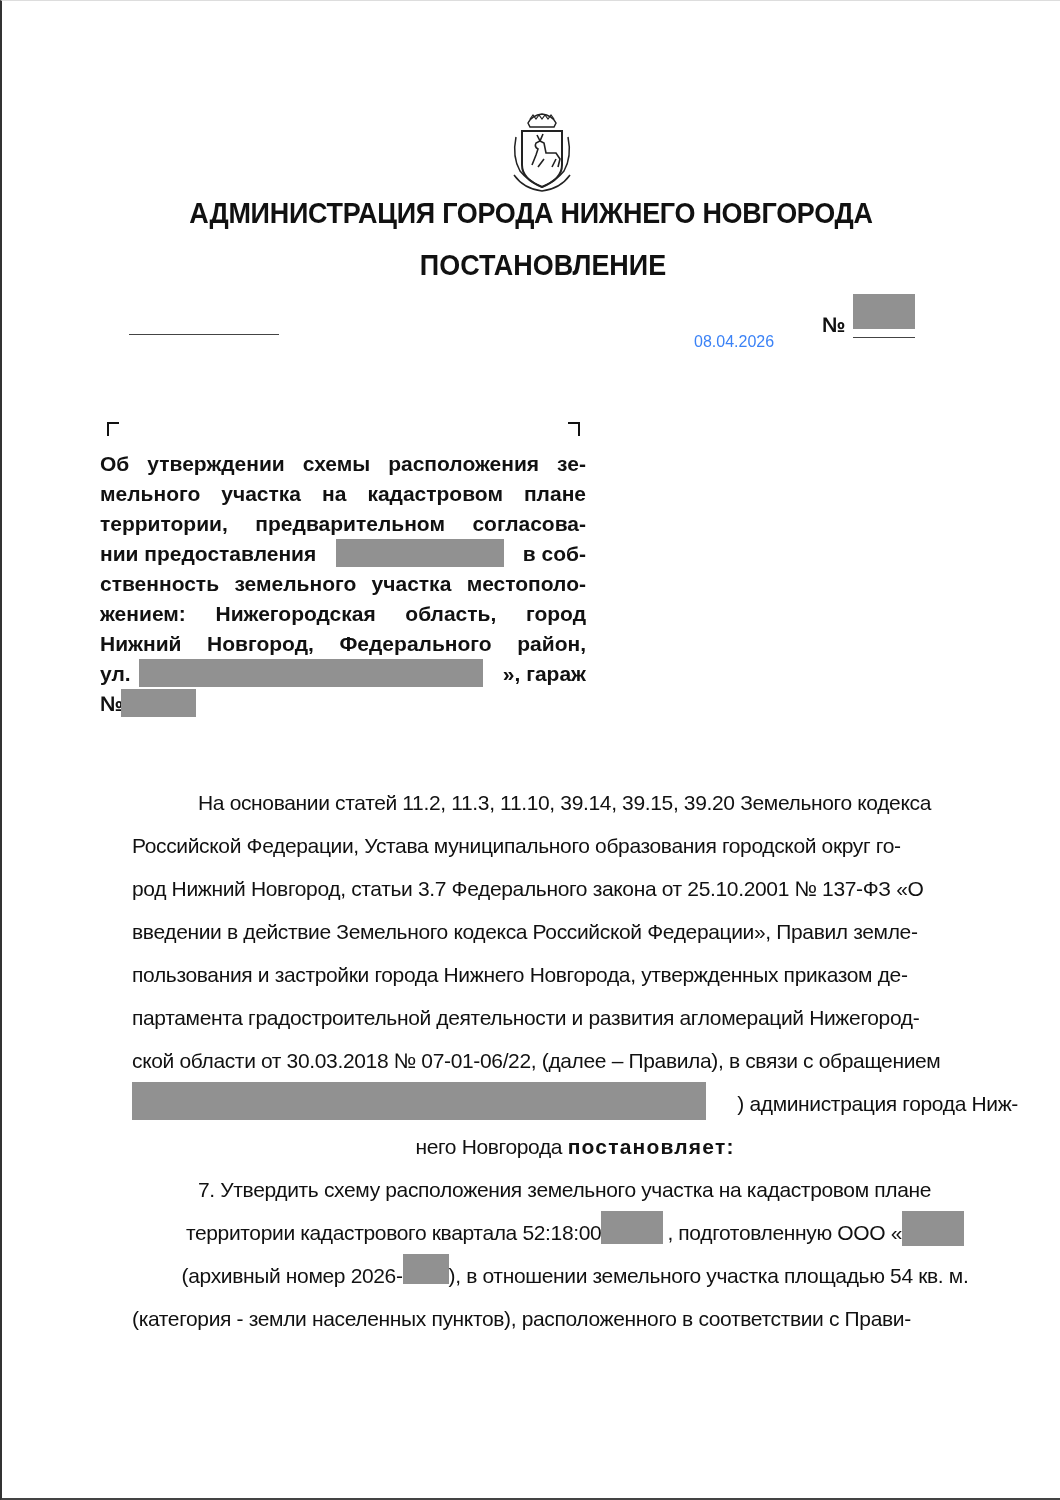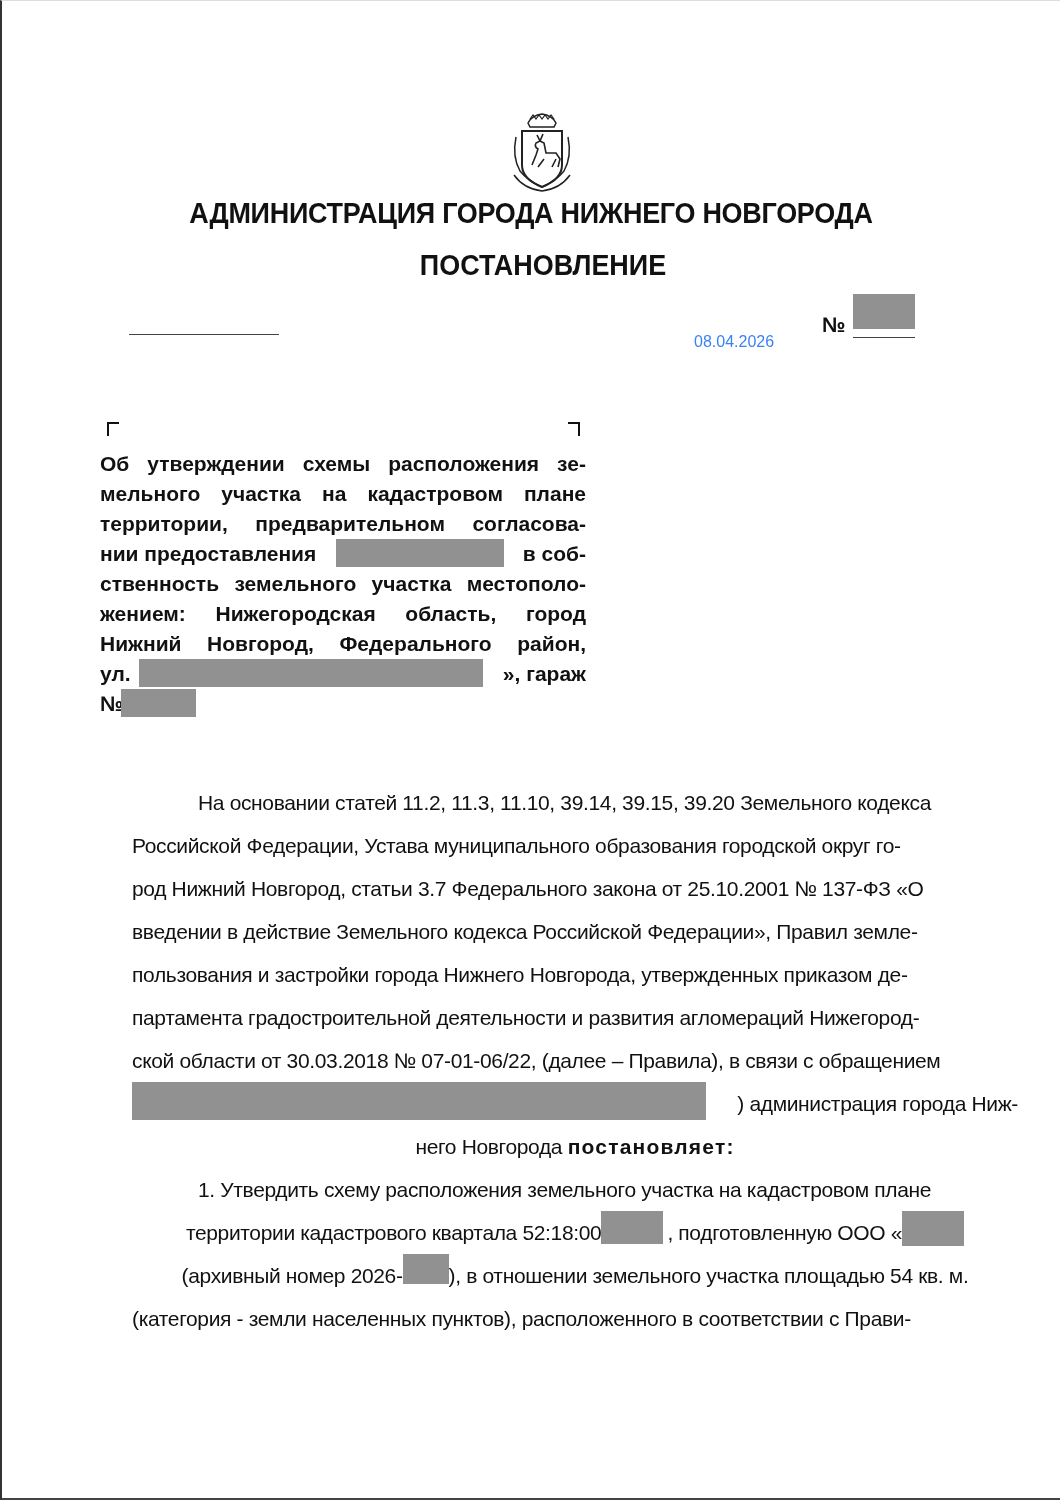--- a/index.html
+++ b/index.html
@@ -133,21 +133,21 @@
     <div class="ln">партамента градостроительной деятельности и развития агломераций Нижегород-</div>
     <div class="ln">ской области от 30.03.2018 № 07-01-06/22, (далее – Правила), в связи с обращением</div>
     <div class="ln">
       <span class="redact" style="width:574px;height:38px;"></span>
       <span>) администрация города Ниж-</span>
     </div>
     <div class="ln left">
       <span style="white-space:pre;">него Новгорода </span>
       <span class="bold-spaced">постановляет:</span>
     </div>
-    <div class="ln indent">1. Утвердить схему расположения земельного участка на кадастровом плане</div>
+    <div class="ln indent">7. Утвердить схему расположения земельного участка на кадастровом плане</div>
     <div class="ln left">
       <span>территории кадастрового квартала 52:18:00</span>
       <span class="redact" style="width:62px;height:33px;"></span>
       <span style="margin-left:4px;">, подготовленную ООО «</span>
       <span class="redact" style="width:62px;height:35px;"></span>
     </div>
     <div class="ln left">
       <span>(архивный номер 2026-</span>
       <span class="redact" style="width:46px;height:30px;"></span>
       <span>), в отношении земельного участка площадью 54 кв. м.</span>

